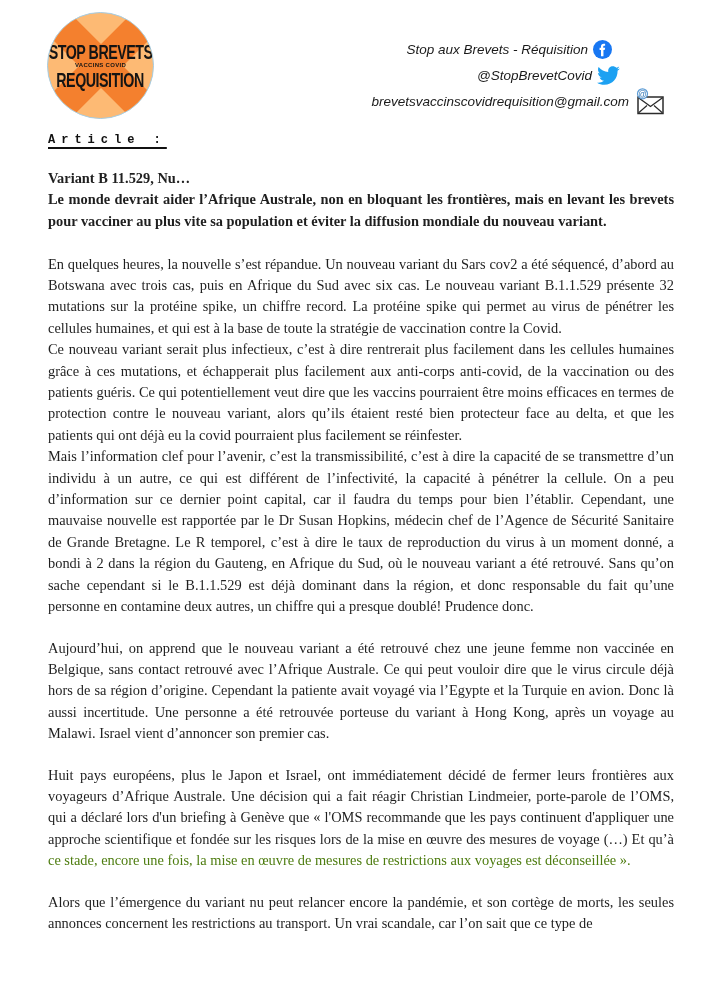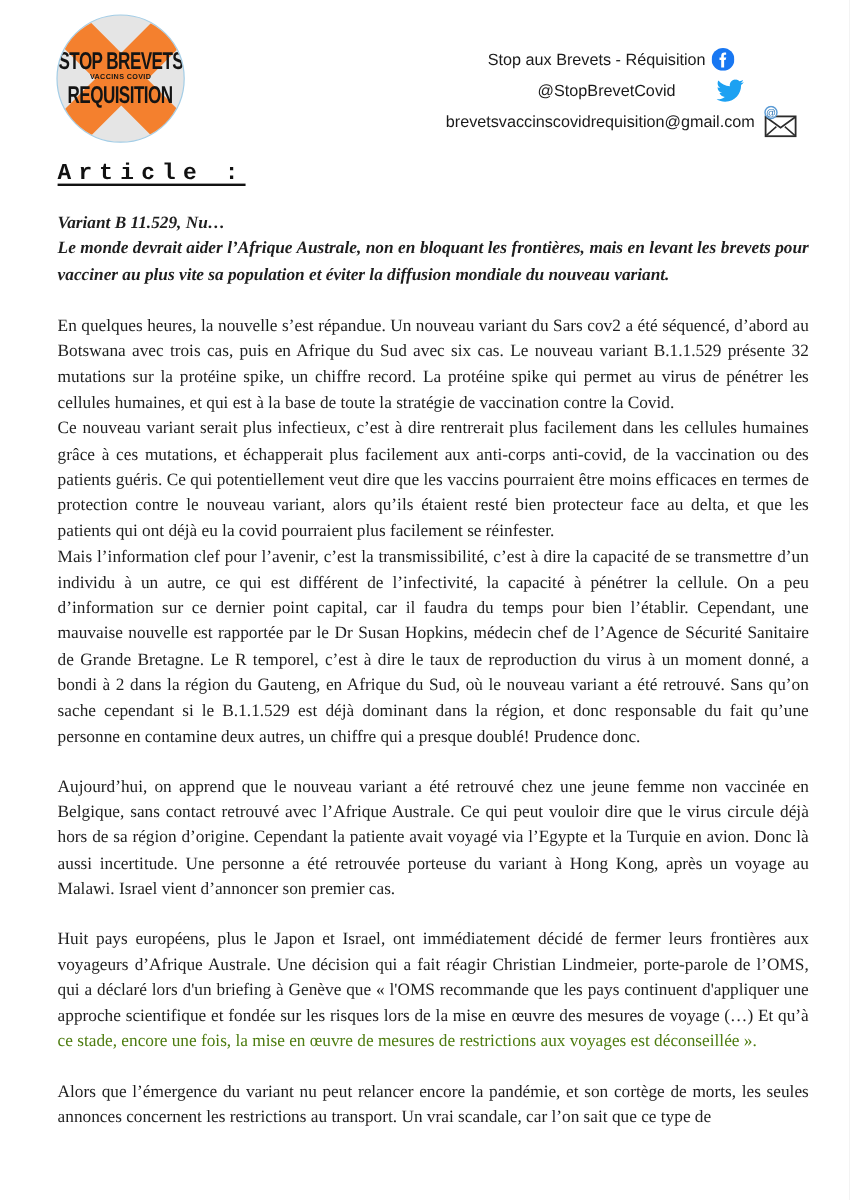--- a/index.html
+++ b/index.html
@@ -13,21 +13,21 @@
     color:#1f1f1f;
   }
 
   
   .header { position:relative; height:120px; }
 
   .logo {
     position:absolute; left:47px; top:12px;
     width:107px; height:107px;
     border-radius:50%;
-    background:#e5e5e5;
+    background:#fdba74;
     border:1px solid #a3cde6;
     overflow:hidden;
     box-sizing:border-box;
   }
   .logo .band {
     position:absolute; left:50%; top:50%;
     width:150px; height:31px;
     background:#f4802e;
   }
   .logo .band.b1 { transform:translate(-50%,-50%) rotate(45deg); }
@@ -43,44 +43,44 @@
   .logo-l1, .logo-l3 { font-size:15px; letter-spacing:-0.5px; transform:scale(0.95,1.35); white-space:nowrap; }
   .logo-l2 { font-size:6px; margin:3px 0 4px 0; letter-spacing:0.3px; }
 
   .social {
     position:absolute; top:36px; right:43px;
     display:flex; flex-direction:column; align-items:flex-end;
     font-family:"Liberation Sans", sans-serif;
     font-size:13.5px; color:#1a1a1a;
   }
   .social-row { display:flex; align-items:center; height:26px; white-space:nowrap; }
-  .social-row .lbl { margin-right:5px; }
+  .social-row .lbl { margin-right:5px;font-style:italic; }
   .social-row.r1 { padding-right:53px; }
-  .social-row.r2 { padding-right:45px;gap:29px; }
+  .social-row.r2 { padding-right:45px; }
   .social-row.r3 { padding-right:0;text-align:right; }
   .icon { display:inline-flex; align-items:center; justify-content:center; }
 
   
   .article-label {
     margin:13px 0 0 48px;
     font-family:"Liberation Mono", monospace;
     font-weight:bold;
-    font-size:19px;
+    font-size:12px;
     letter-spacing:6px;
     color:#111;
     text-decoration:underline;
     text-underline-offset:4px;
     text-decoration-thickness:1.5px;
   }
 
   .content { margin:0 34px 0 48px; }
 
   .title {
     margin-top:21px;
-    font-weight:bold; font-style:italic;
+    font-weight:bold; 
     font-size:14.4px; line-height:21.4px;
     text-align:justify;
   }
 
   .bodytext { margin-top:21.4px; font-size:14.4px; line-height:21.4px; }
   .bodytext p { margin:0; text-align:justify; }
   .bodytext p.gap { margin-top:20px; }
   .gray { color:#4d7c0f; }
 </style>
 </head>

